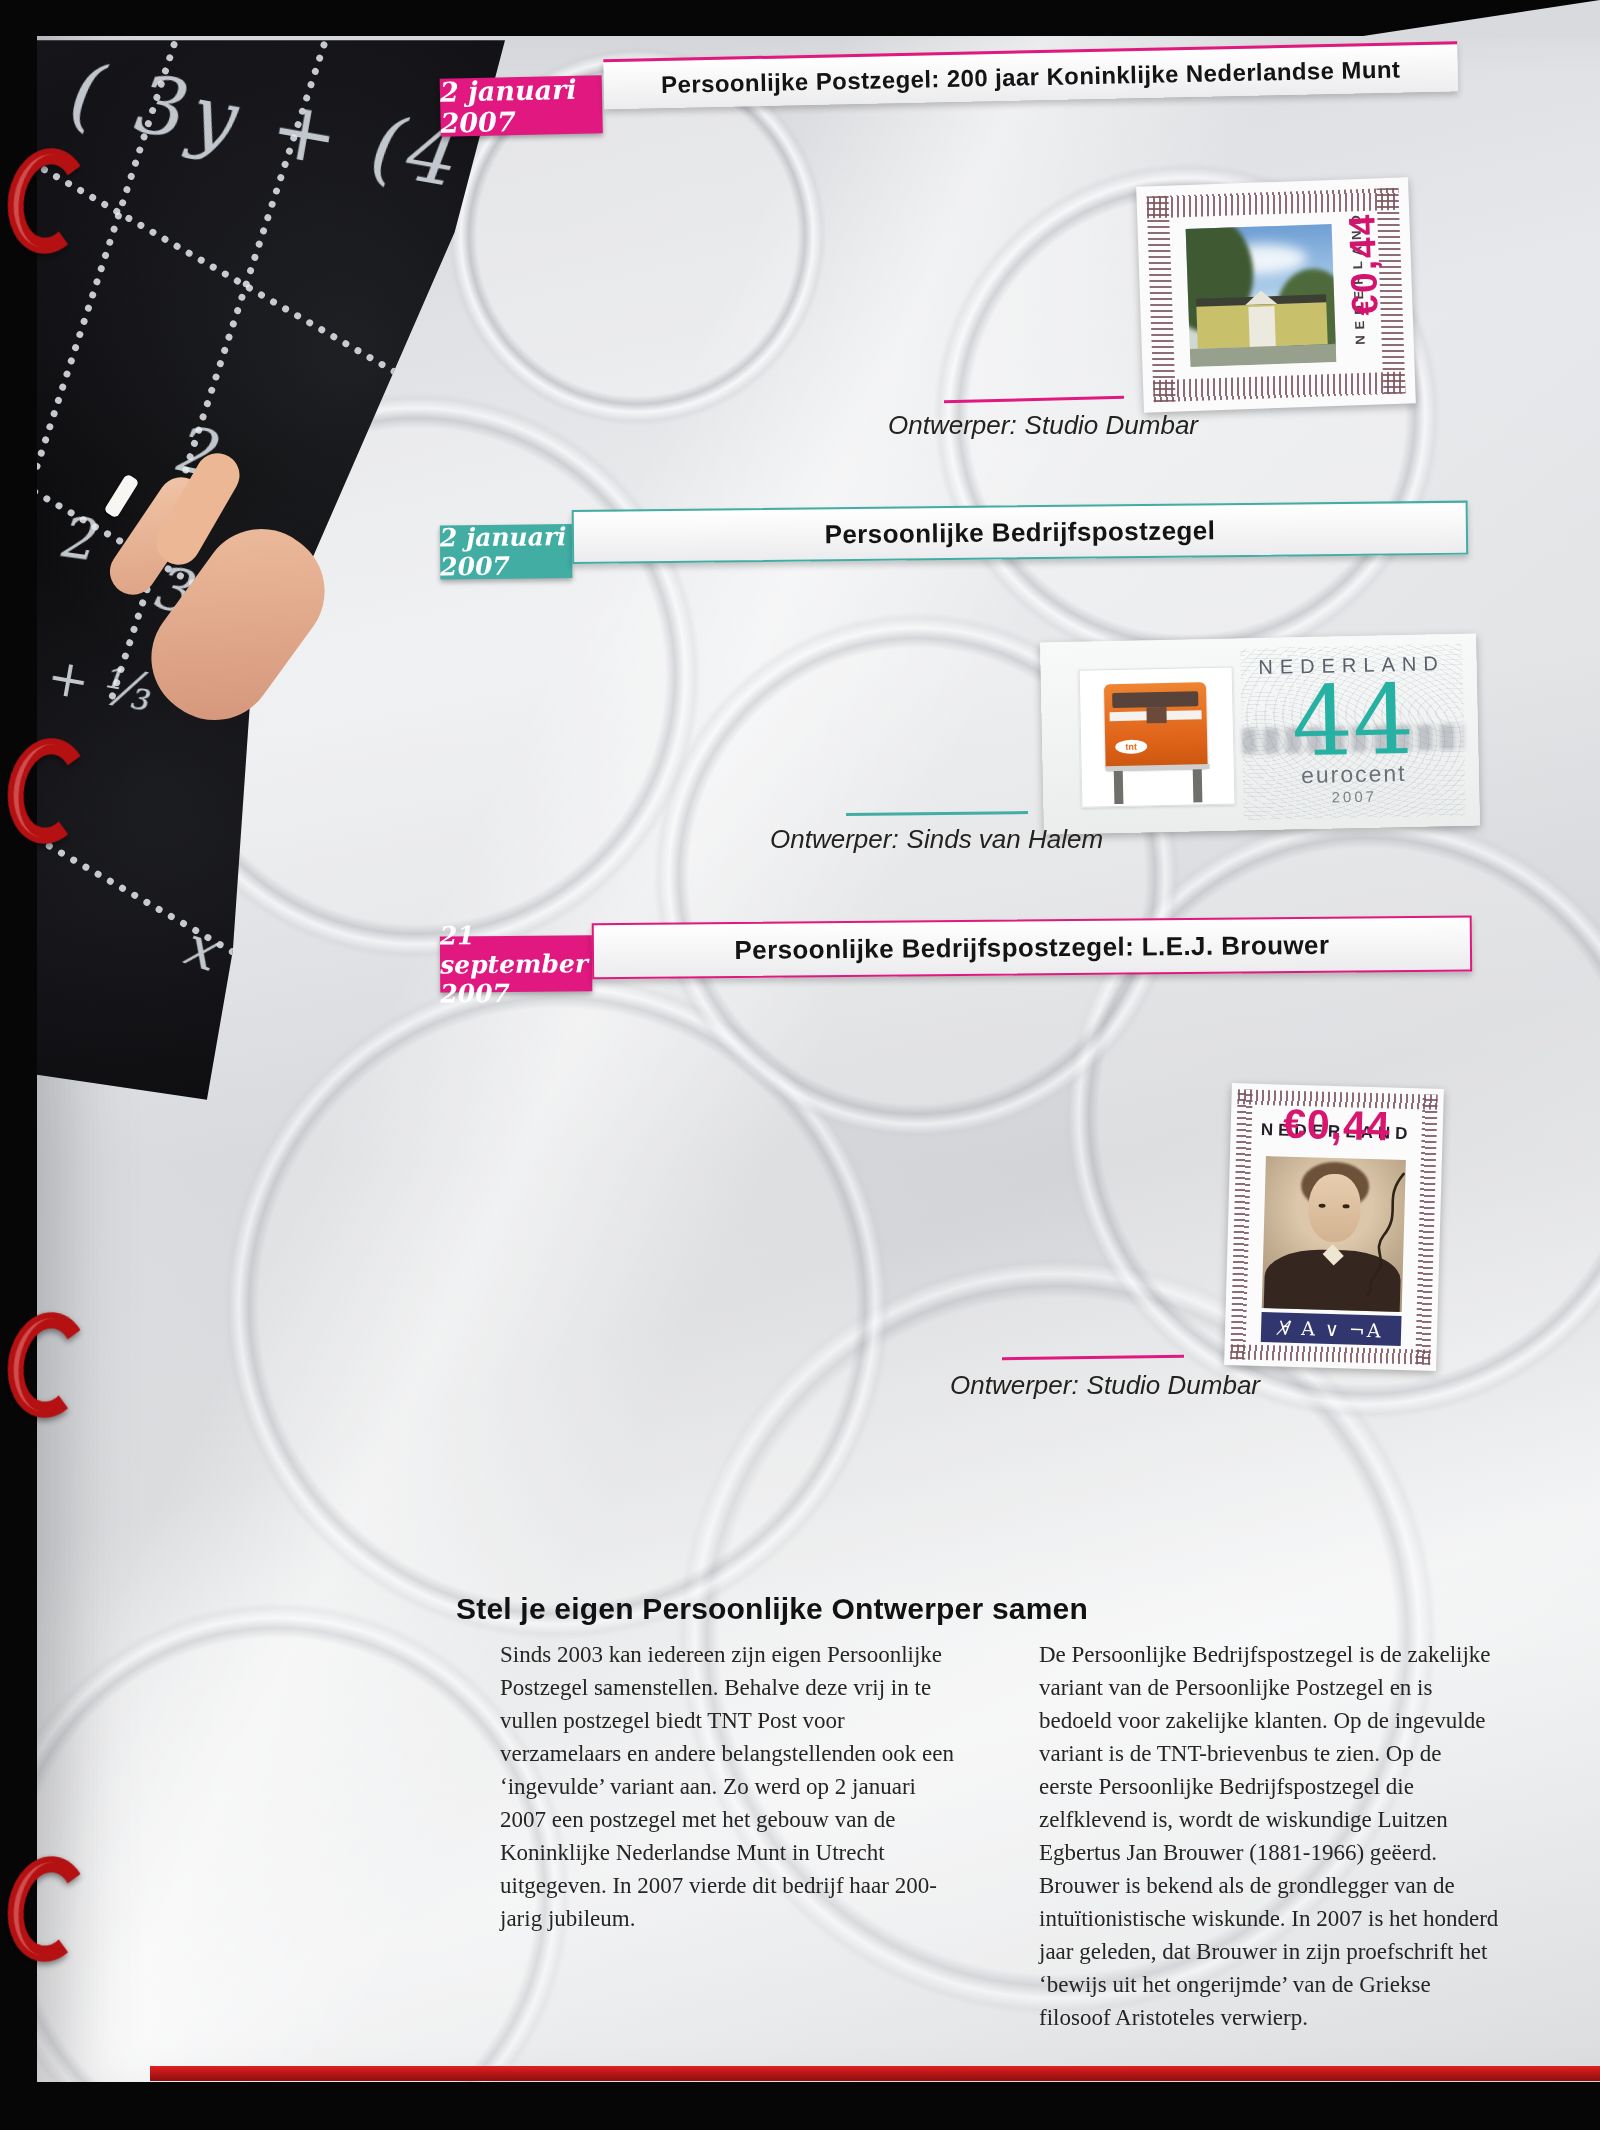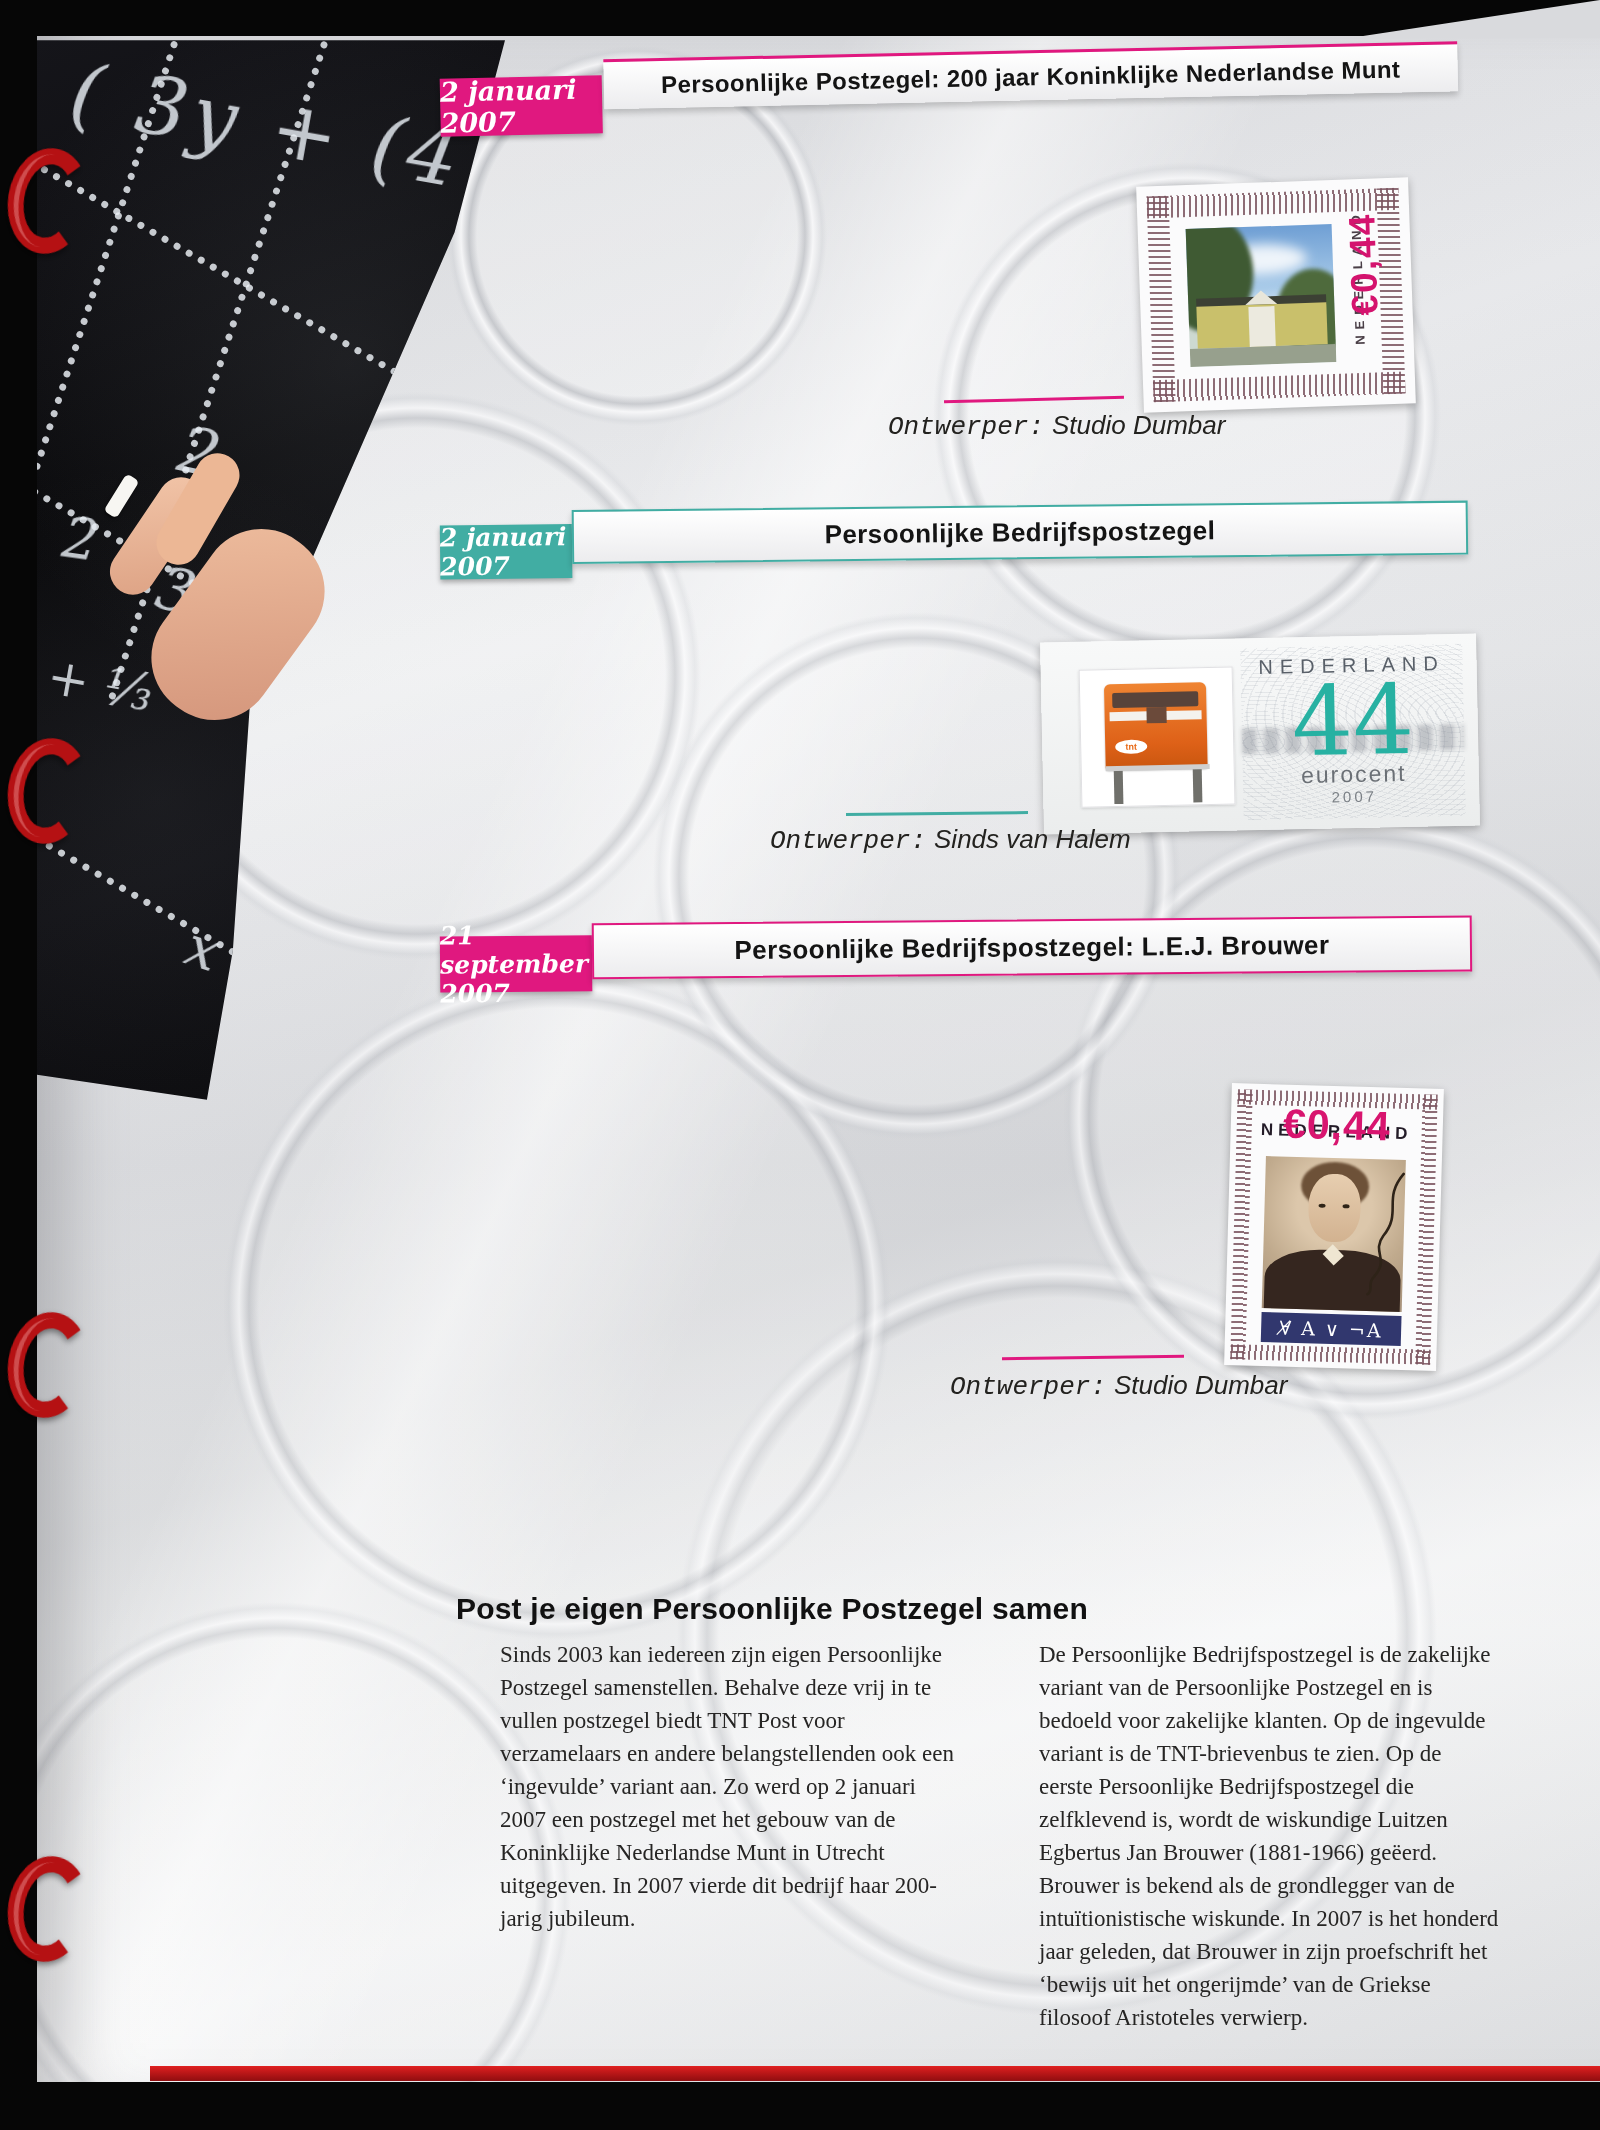--- a/index.html
+++ b/index.html
@@ -146,21 +146,21 @@
   #portrait .suit{left:2px;bottom:-8px;width:136px;height:68px;border-radius:42% 42% 0 0;background:#35261f;}
   #portrait .collar{left:62px;bottom:48px;width:16px;height:14px;background:#efe6d2;transform:rotate(45deg);}
   #portrait svg{position:absolute;right:-4px;top:6px;transform:rotate(6deg);}
   #formula{left:36px;top:228px;width:140px;height:30px;background:#31376e;color:#fff;
     display:flex;align-items:center;justify-content:center;font-size:19px;
     font-family:"DejaVu Serif",serif;letter-spacing:2px;}
 
   
   .credit-line{position:absolute;height:3px;}
   .credit{position:absolute;font-size:26px;color:#23221f;white-space:nowrap;}
-  .credit .lbl{font-family:Liberation Mono, monospace;font-style:italic;text-align:right;}
+  .credit .lbl{font-family:Liberation Sans, sans-serif;font-style:italic;text-align:right;}
   .credit .who{font-family:"Liberation Sans",sans-serif;margin-left:8px;font-style:italic;}
 
   
   #article{left:456px;top:1592px;width:1044px;}
   #article h2{margin:0 0 12px 0;font-size:30px;font-weight:bold;color:#111;
     font-family:"Liberation Sans",sans-serif;letter-spacing:.2px;}
   #cols{display:flex;gap:34px;font-family:"Liberation Serif",serif;font-size:23px;
     line-height:33px;color:#262524;}
   #cols .col{width:505px;text-align:left;margin-left:44px;}
 </style>
@@ -292,20 +292,20 @@
     </div>
     <div id="formula" class="abs">∀̸ A ∨ ¬A</div>
   </div>
 
   <div class="credit-line" style="left:1002px;top:1356px;width:182px;background:#e0187f;transform:rotate(-0.8deg);"></div>
   <div class="credit" style="left:950px;top:1370px;">
     <span class="lbl">Ontwerper:</span><span class="who">Studio Dumbar</span>
   </div>
 
   <div id="article" class="abs">
-    <h2>Post je eigen Persoonlijke Postzegel samen</h2>
+    <h2>Stel je eigen Persoonlijke Ontwerper samen</h2>
     <div id="cols">
       <div class="col">Sinds 2003 kan iedereen zijn eigen Persoonlijke Postzegel samenstellen. Behalve deze vrij in te vullen postzegel biedt TNT Post voor verzamelaars en andere belangstellenden ook een ‘ingevulde’ variant aan. Zo werd op 2 januari 2007 een postzegel met het gebouw van de Koninklijke Nederlandse Munt in Utrecht uitgegeven. In 2007 vierde dit bedrijf haar 200-jarig jubileum.</div>
       <div class="col">De Persoonlijke Bedrijfspostzegel is de zakelijke variant van de Persoonlijke Postzegel en is bedoeld voor zakelijke klanten. Op de ingevulde variant is de TNT-brievenbus te zien. Op de eerste Persoonlijke Bedrijfspostzegel die zelfklevend is, wordt de wiskundige Luitzen Egbertus Jan Brouwer (1881-1966) geëerd. Brouwer is bekend als de grondlegger van de intuïtionistische wiskunde. In 2007 is het honderd jaar geleden, dat Brouwer in zijn proefschrift het ‘bewijs uit het ongerijmde’ van de Griekse filosoof Aristoteles verwierp.</div>
     </div>
   </div>
 
 </div>
 
 </body></html>

